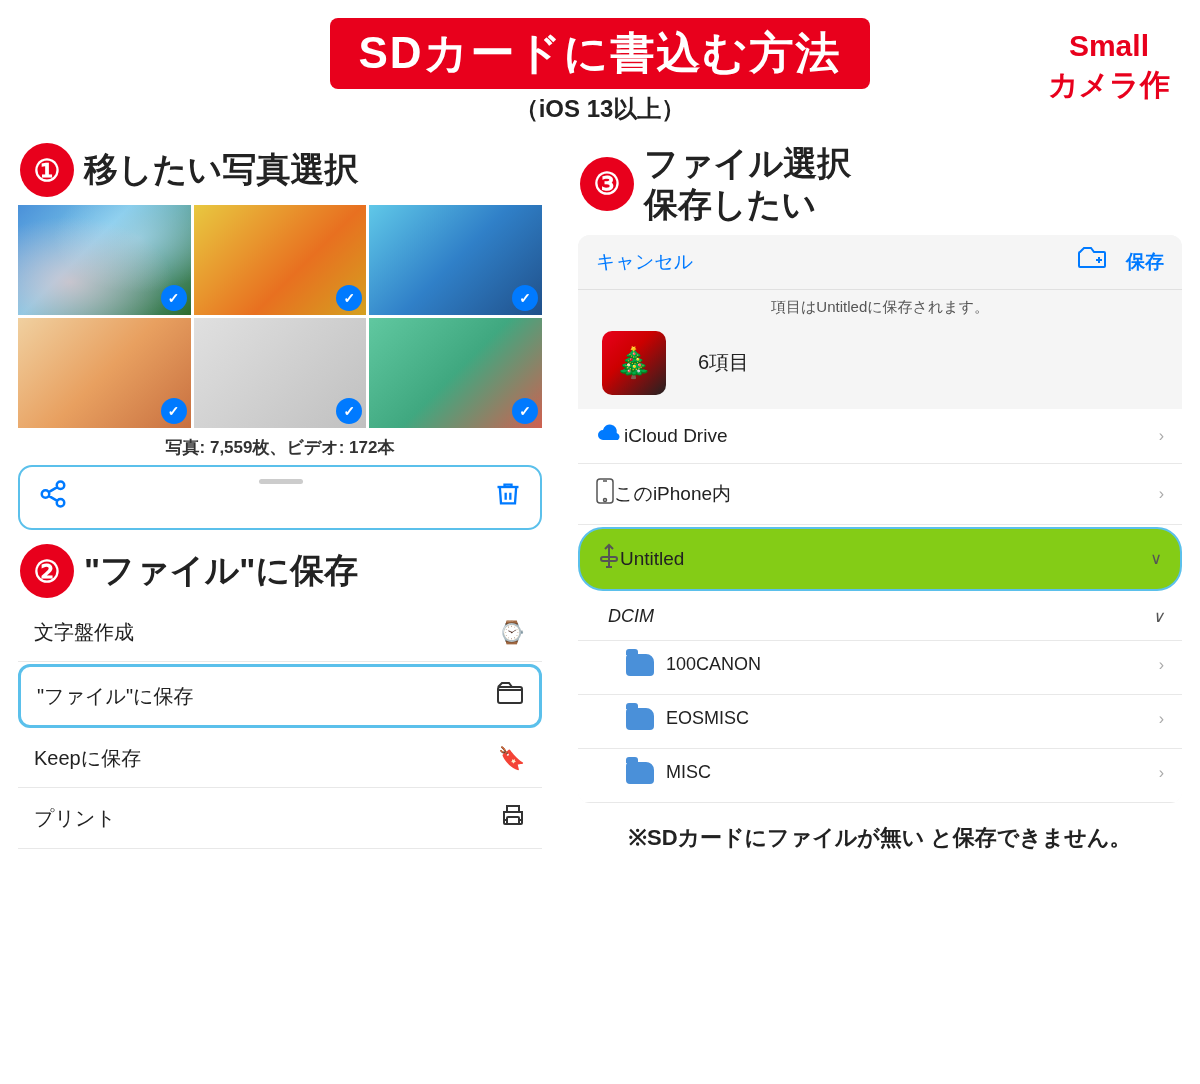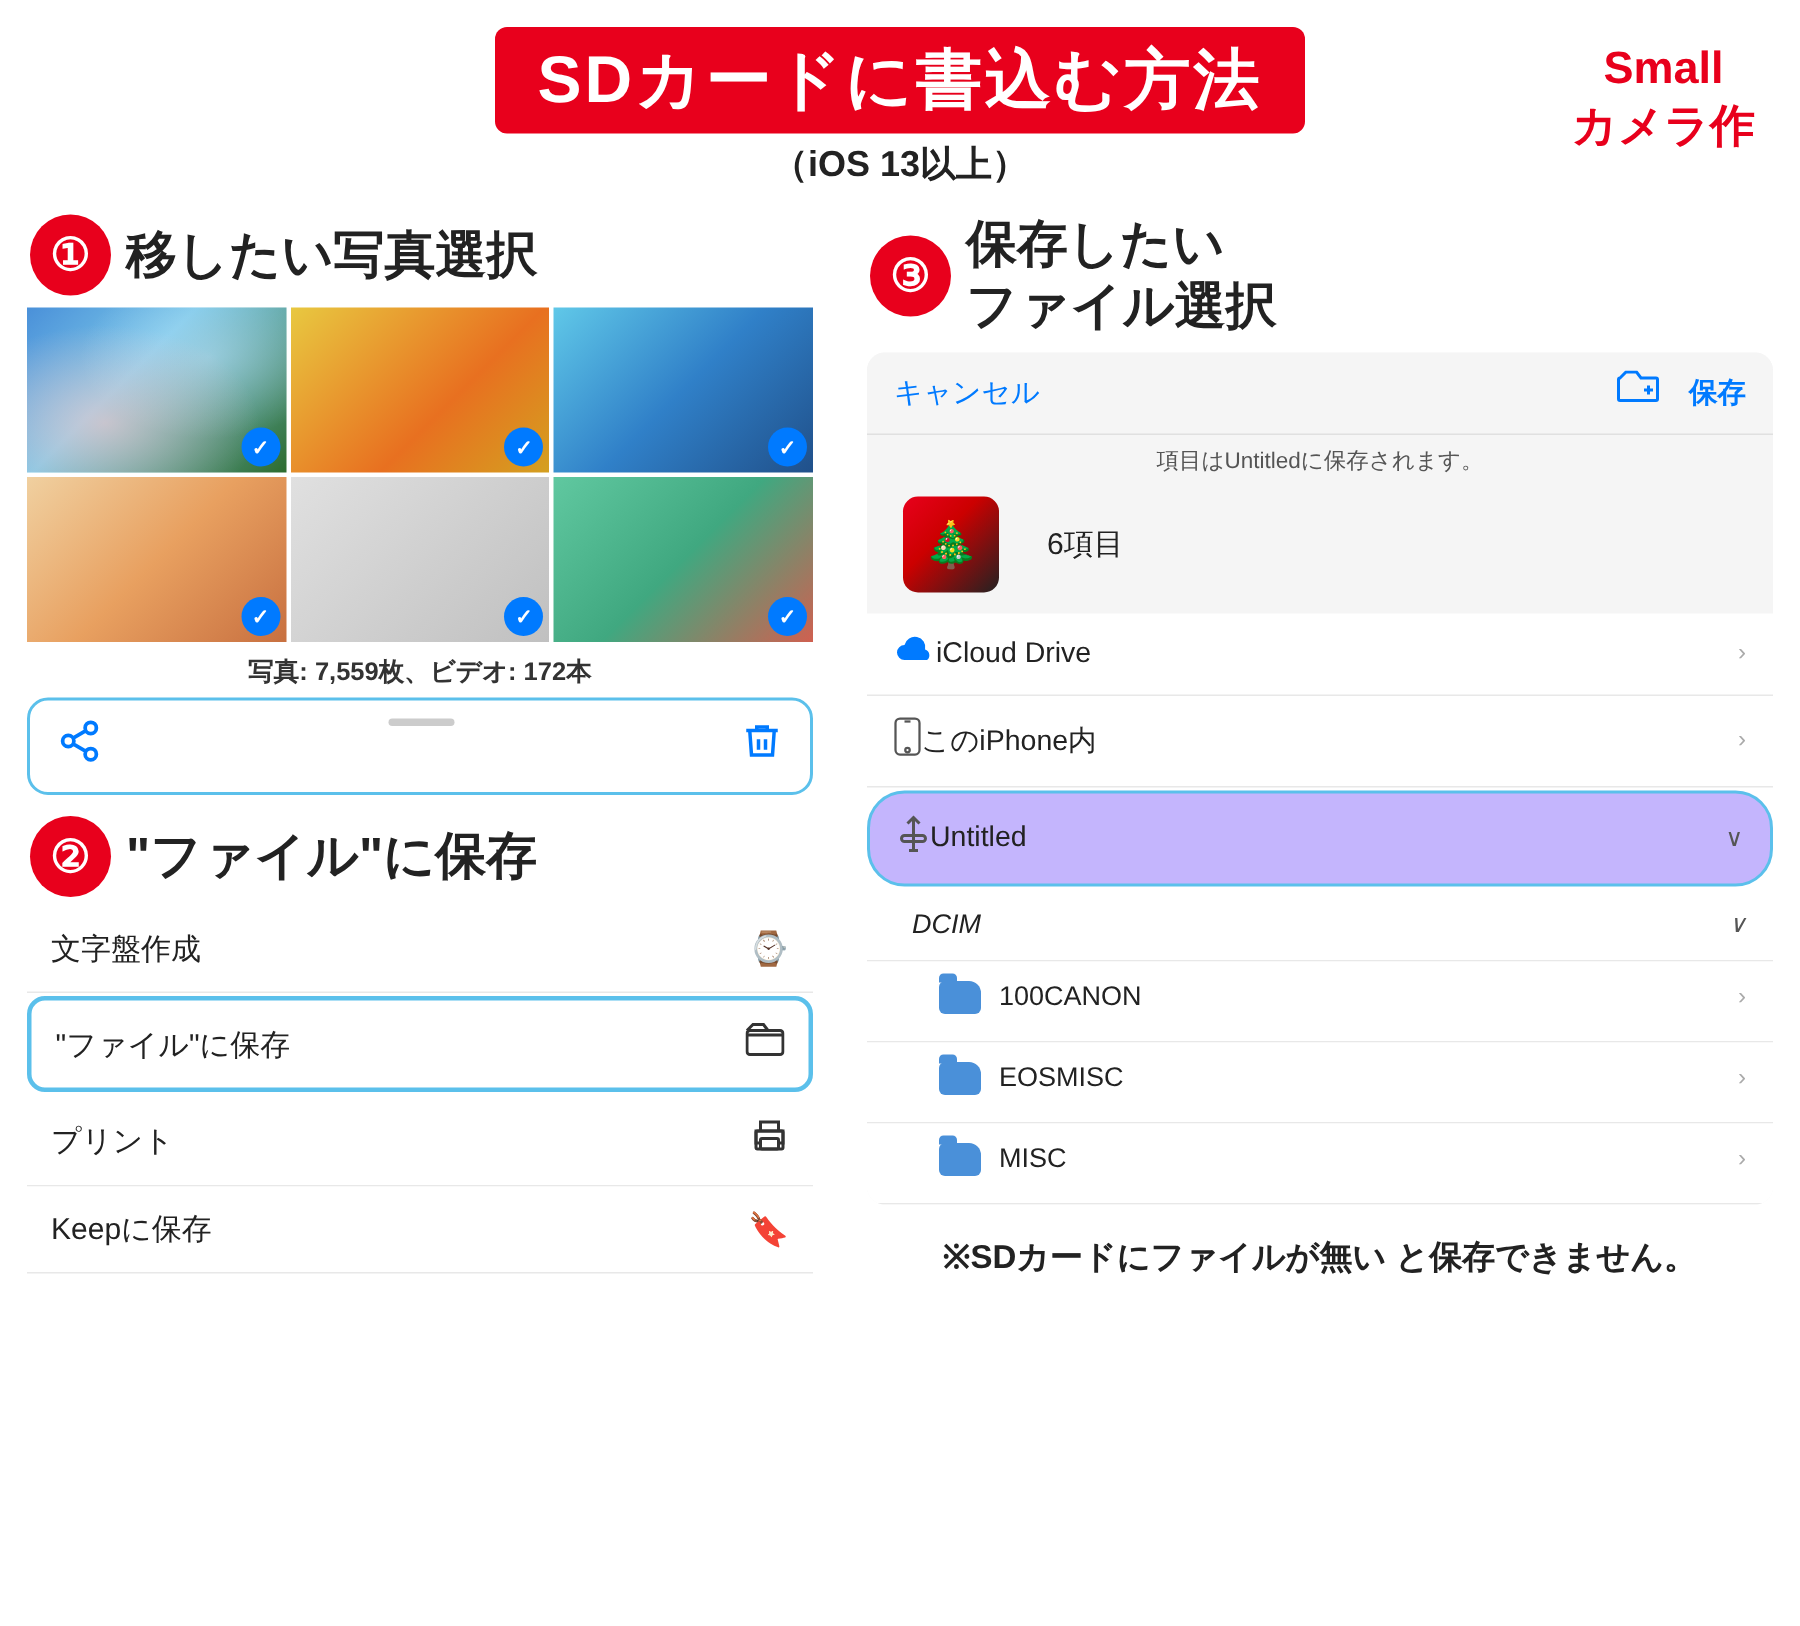--- a/index.html
+++ b/index.html
@@ -285,21 +285,21 @@
     .location-item {
       display: flex;
       justify-content: space-between;
       align-items: center;
       padding: 14px 18px;
       border-bottom: 1px solid #e8e8e8;
       font-size: 19px;
       color: #222;
     }
     .location-item.selected {
-      background: #c4b5fd;
+      background: #84cc16;
       border-radius: 25px;
     }
     .location-left {
       display: flex;
       align-items: center;
     }
     .loc-icon {
       font-size: 22px;
     }
     .chevron {
@@ -455,46 +455,46 @@
         <span class="menu-icon">⌚</span>
       </div>
       <div class="menu-item blue-outline">
         <span>"ファイル"に保存</span>
         <span class="menu-icon">
           <svg width="26" height="22" viewBox="0 0 26 22" fill="none" stroke="#333" stroke-width="2">
             <rect x="1" y="5" width="24" height="16" rx="2"></rect>
             <path d="M1 8h24M1 5l4-4h7l3 4"></path>
           </svg>
         </span>
+      </div>
+      <div class="menu-item">
+        <span>Keepに保存</span>
+        <span class="menu-icon">🔖</span>
       </div>
       <div class="menu-item">
         <span>プリント</span>
         <span class="menu-icon">
           <svg width="26" height="24" viewBox="0 0 26 24" fill="none" stroke="#333" stroke-width="2">
             <rect x="4" y="9" width="18" height="12" rx="1"></rect>
             <path d="M7 9V3h12v6"></path>
             <path d="M7 17H4V9h18v8h-3"></path>
             <rect x="7" y="14" width="12" height="7" rx="1"></rect>
           </svg>
         </span>
       </div>
-      <div class="menu-item">
-        <span>Keepに保存</span>
-        <span class="menu-icon">🔖</span>
-      </div>
     </div>
   </div>
 
   <div class="right-col">
 
     <div class="step3-label">
       <div class="step-circle">③</div>
       <div class="step3-text">
+        <div>ファイル選択</div>
         <div>保存したい</div>
-        <div>ファイル選択</div>
       </div>
     </div>
 
     <div class="files-panel">
 
       <div class="files-topbar">
         <span class="cancel-btn">キャンセル</span>
         <div class="save-area">
           <span class="folder-new-icon">
             <svg width="28" height="24" viewBox="0 0 28 24" fill="none" stroke="#007aff" stroke-width="2">

